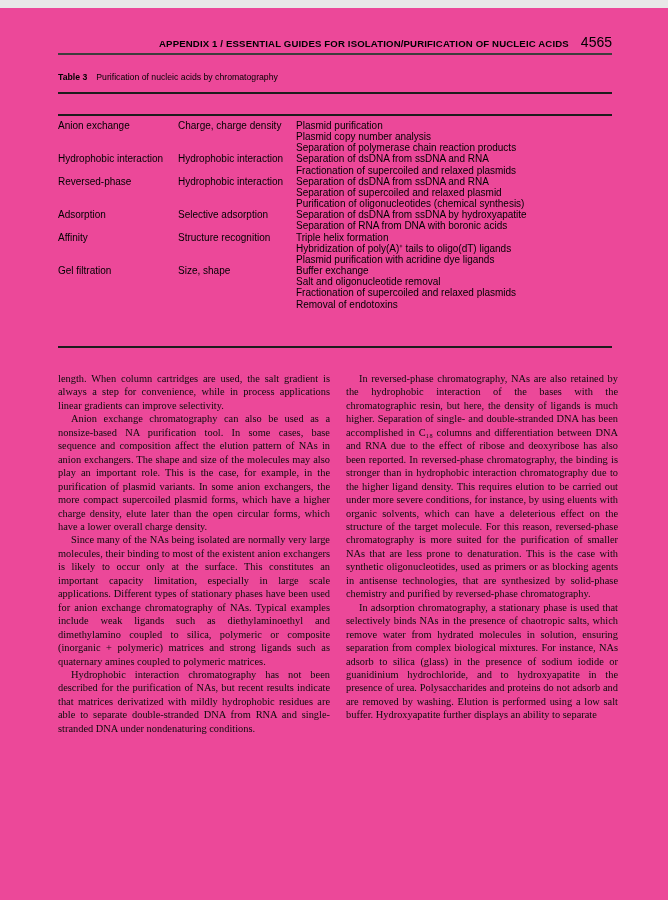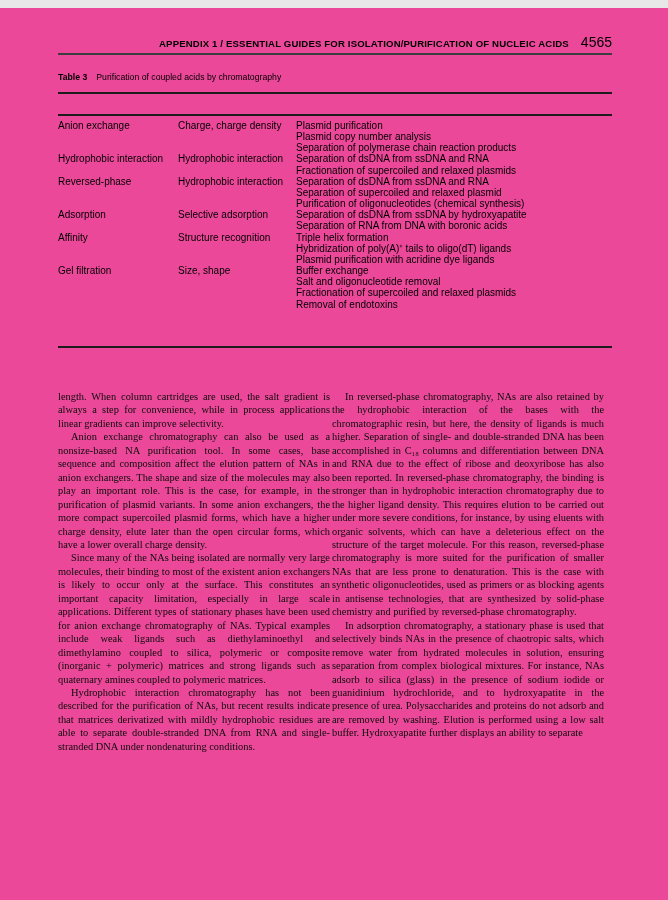--- a/index.html
+++ b/index.html
@@ -28,43 +28,43 @@
   .table-body {
     position:absolute; top:112px; left:58px; width:554px;
     font-size:10px; line-height:11.15px;
   }
   .trow { display:flex; align-items:flex-start; }
   .col1 { width:120px; flex:0 0 120px; }
   .col2 { width:118px; flex:0 0 118px; }
   .col3 { flex:1; min-width:0; }
   .app-line { white-space:nowrap; }
   .body-columns {
-    position:absolute; top:382px; left:58px; width:554px;
-    display:flex; gap:2px;
+    position:absolute; top:364px; left:58px; width:554px;
+    display:flex; gap:16px;
     font-family:"Liberation Serif","DejaVu Serif",serif;
     font-size:10.4px; line-height:13.45px; text-align:justify; color:#0b0b0b;
   }
   .textcol { width:272px; flex:0 0 272px; }
   .para { margin:0; }
   .para.indent { text-indent:13px; }
 </style>
 </head>
 <body>
 
 <div class="page">
 
   <header class="page-header">
     <span class="header-title">APPENDIX 1 / ESSENTIAL GUIDES FOR ISOLATION/PURIFICATION OF NUCLEIC ACIDS</span>
     <span class="header-page">4565</span>
   </header>
 
   <div class="rule rule-header"></div>
 
   <div class="table-caption">
-    <span class="caption-label">Table 3</span><span class="caption-text">Purification of coupled acids by chromatography</span>
+    <span class="caption-label">Table 3</span><span class="caption-text">Purification of nucleic acids by chromatography</span>
   </div>
 
   <div class="rule rule-table-top"></div>
 
 
   <div class="rule rule-table-head"></div>
 
   <div class="table-body" id="table-body">
       <div class="trow">
         <div class="col1">Anion exchange</div>

